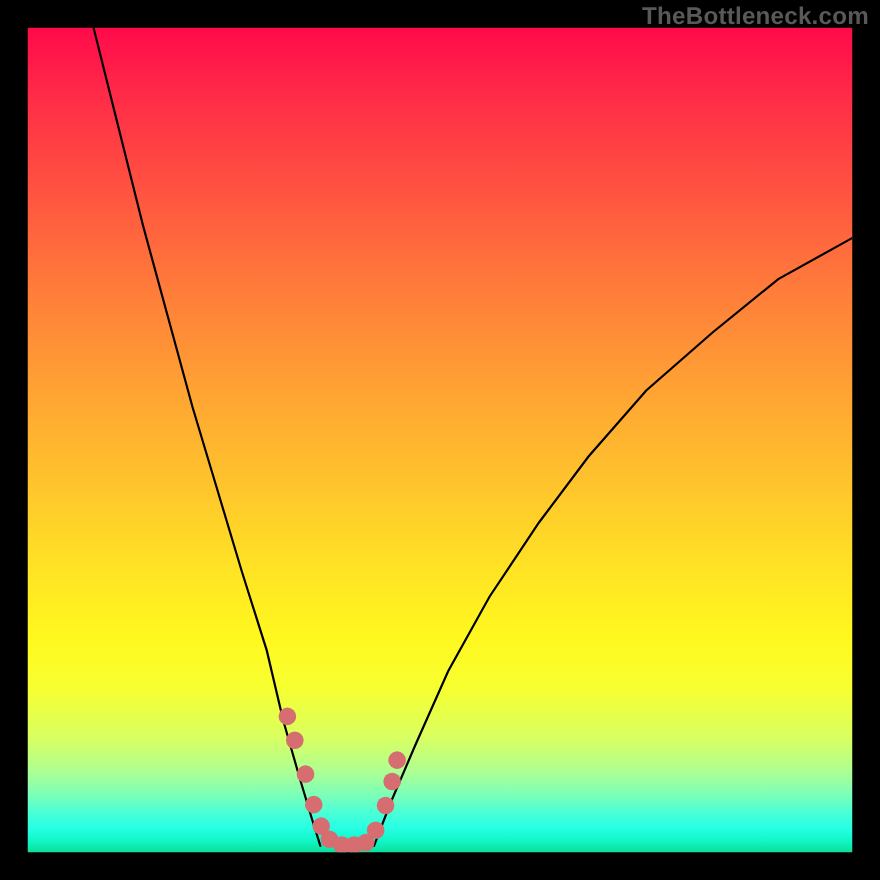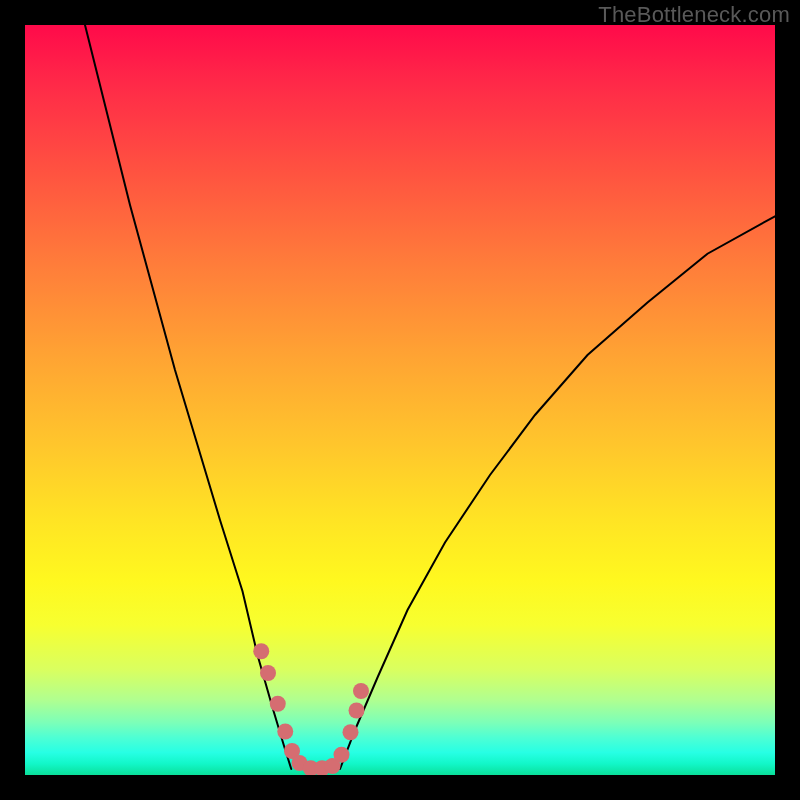--- a/index.html
+++ b/index.html
@@ -47,21 +47,21 @@
       #12f7c8 98.5%,
       #0adf9a 100%
     );
   }
   .watermark {
     position: absolute;
     top: 2px;
     right: 10px;
     color: #595959;
     font-size: 22px;
-    font-weight: 400;
+    font-weight: 700;
     letter-spacing: 0.2px;
     user-select: none;
     z-index: 5;
   }
   svg.curves {
     position: absolute;
     inset: 0;
     width: 100%;
     height: 100%;
   }

